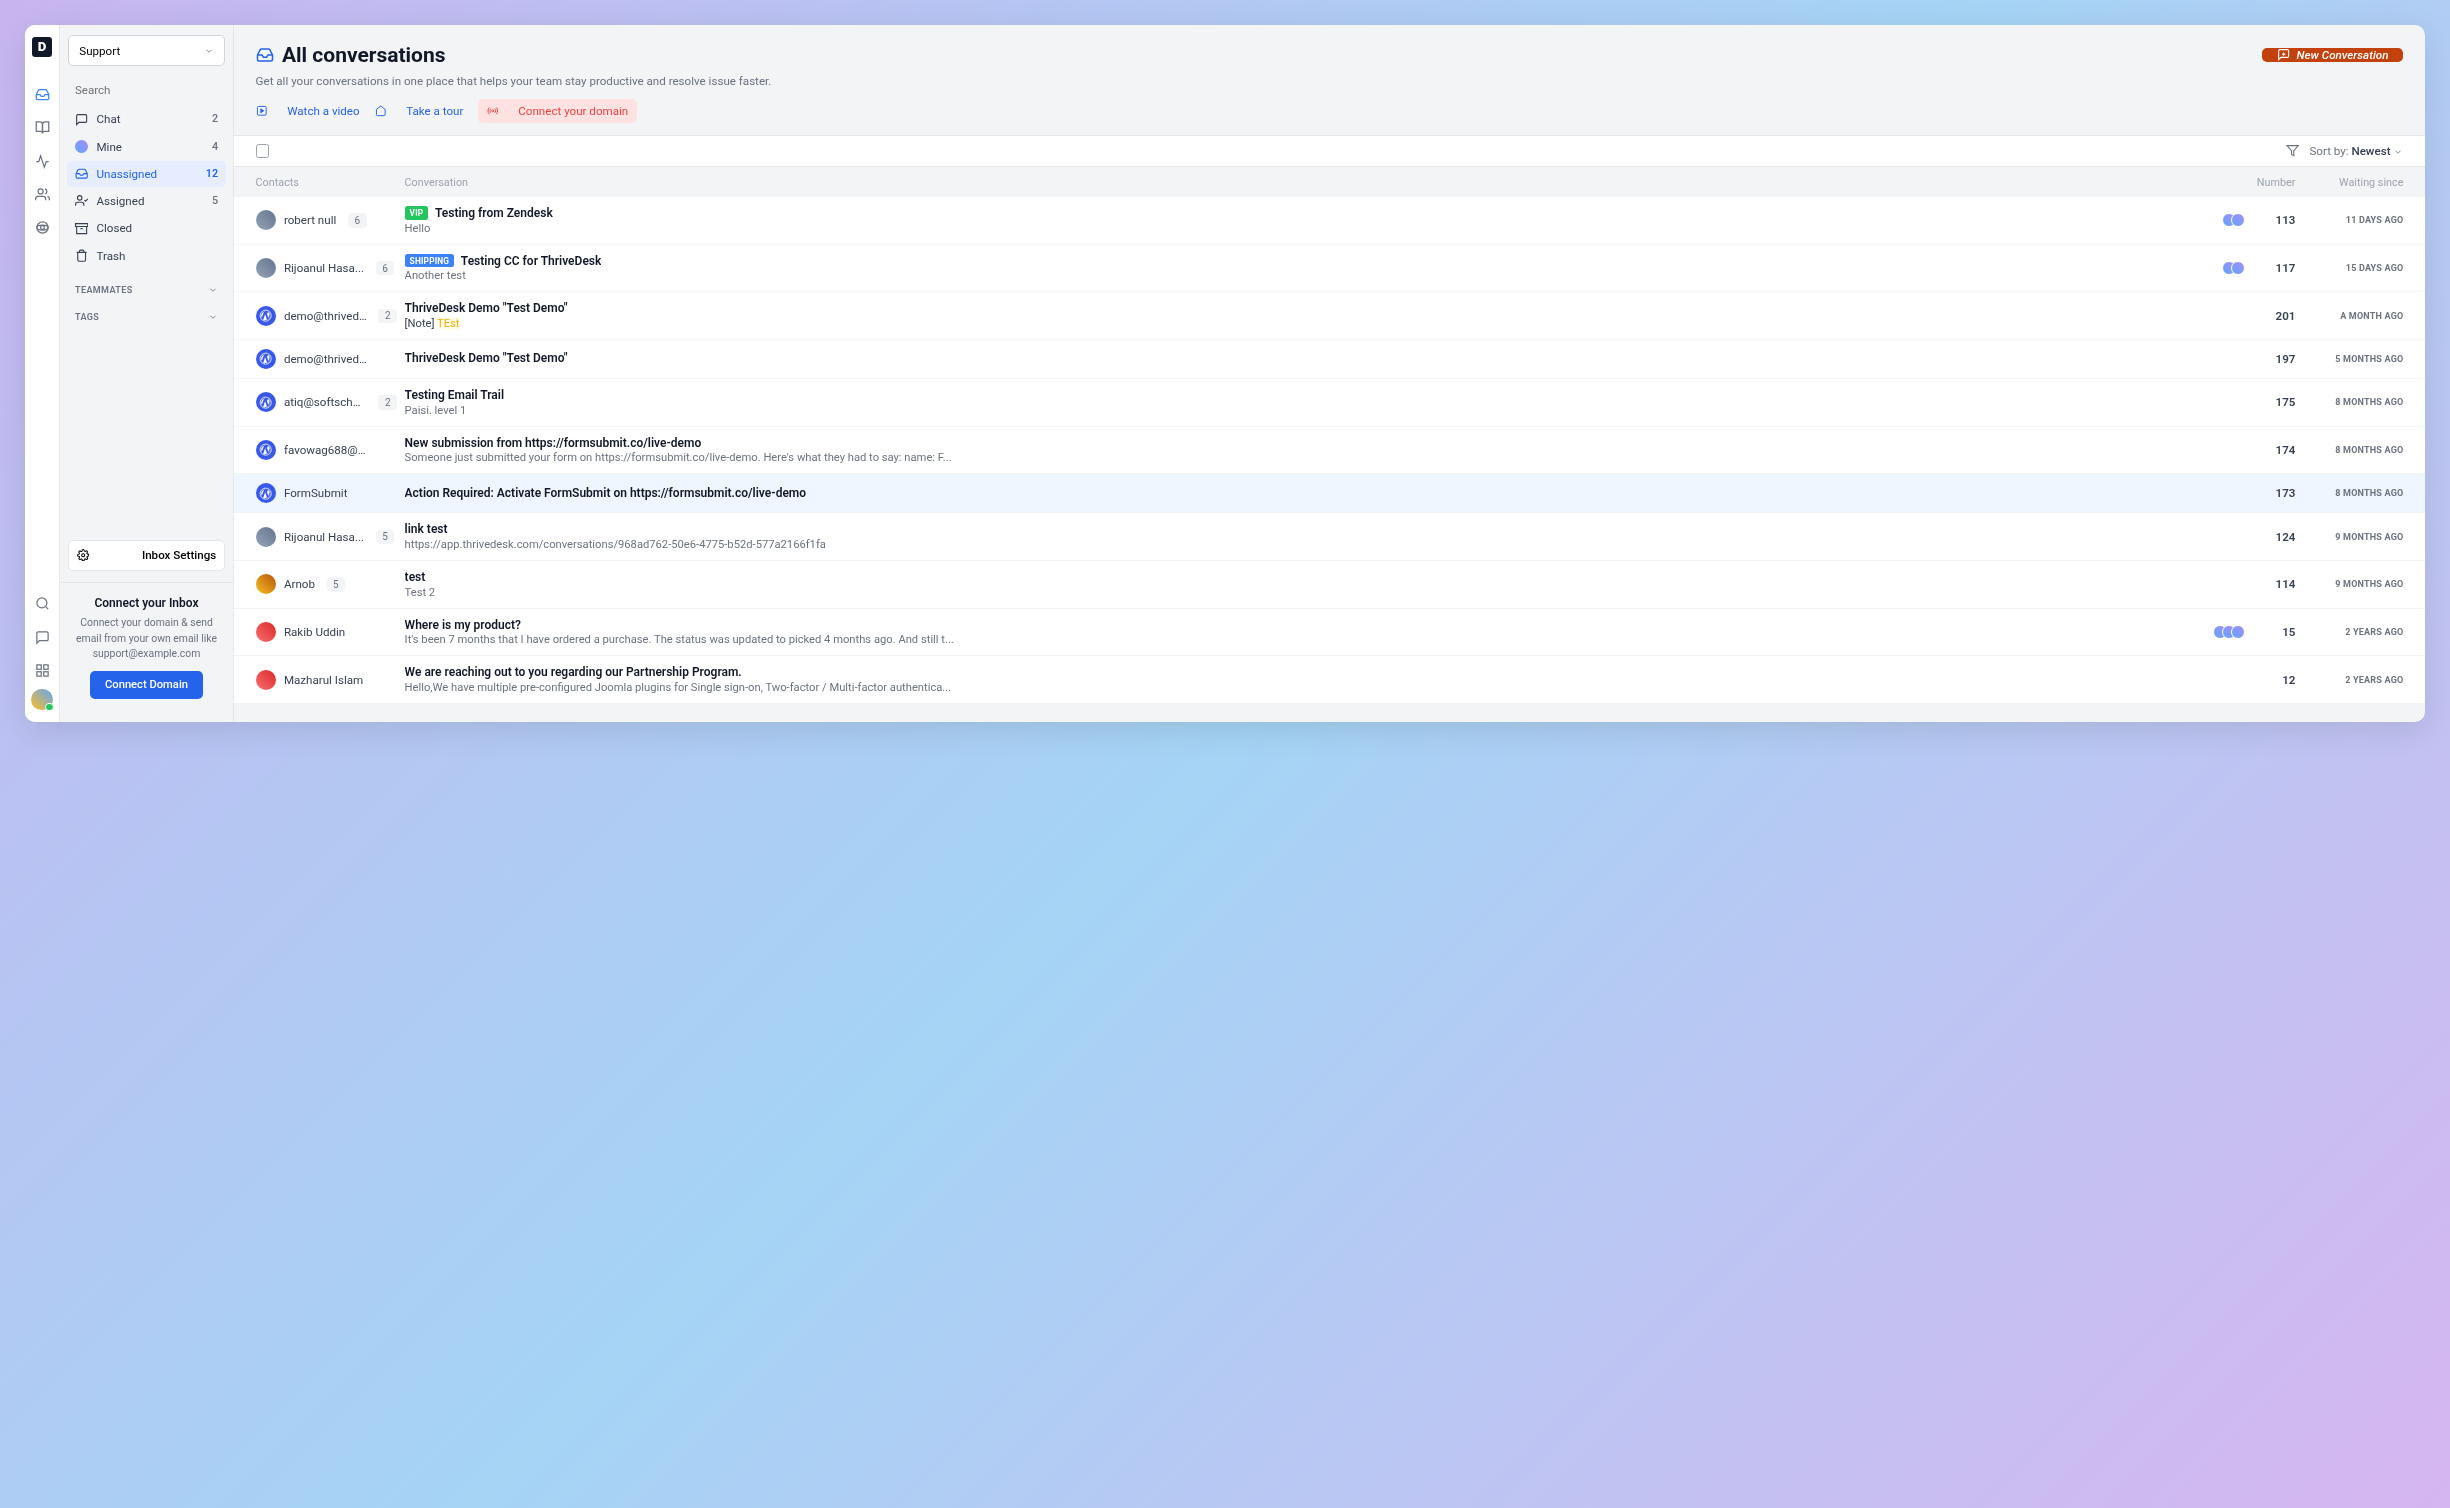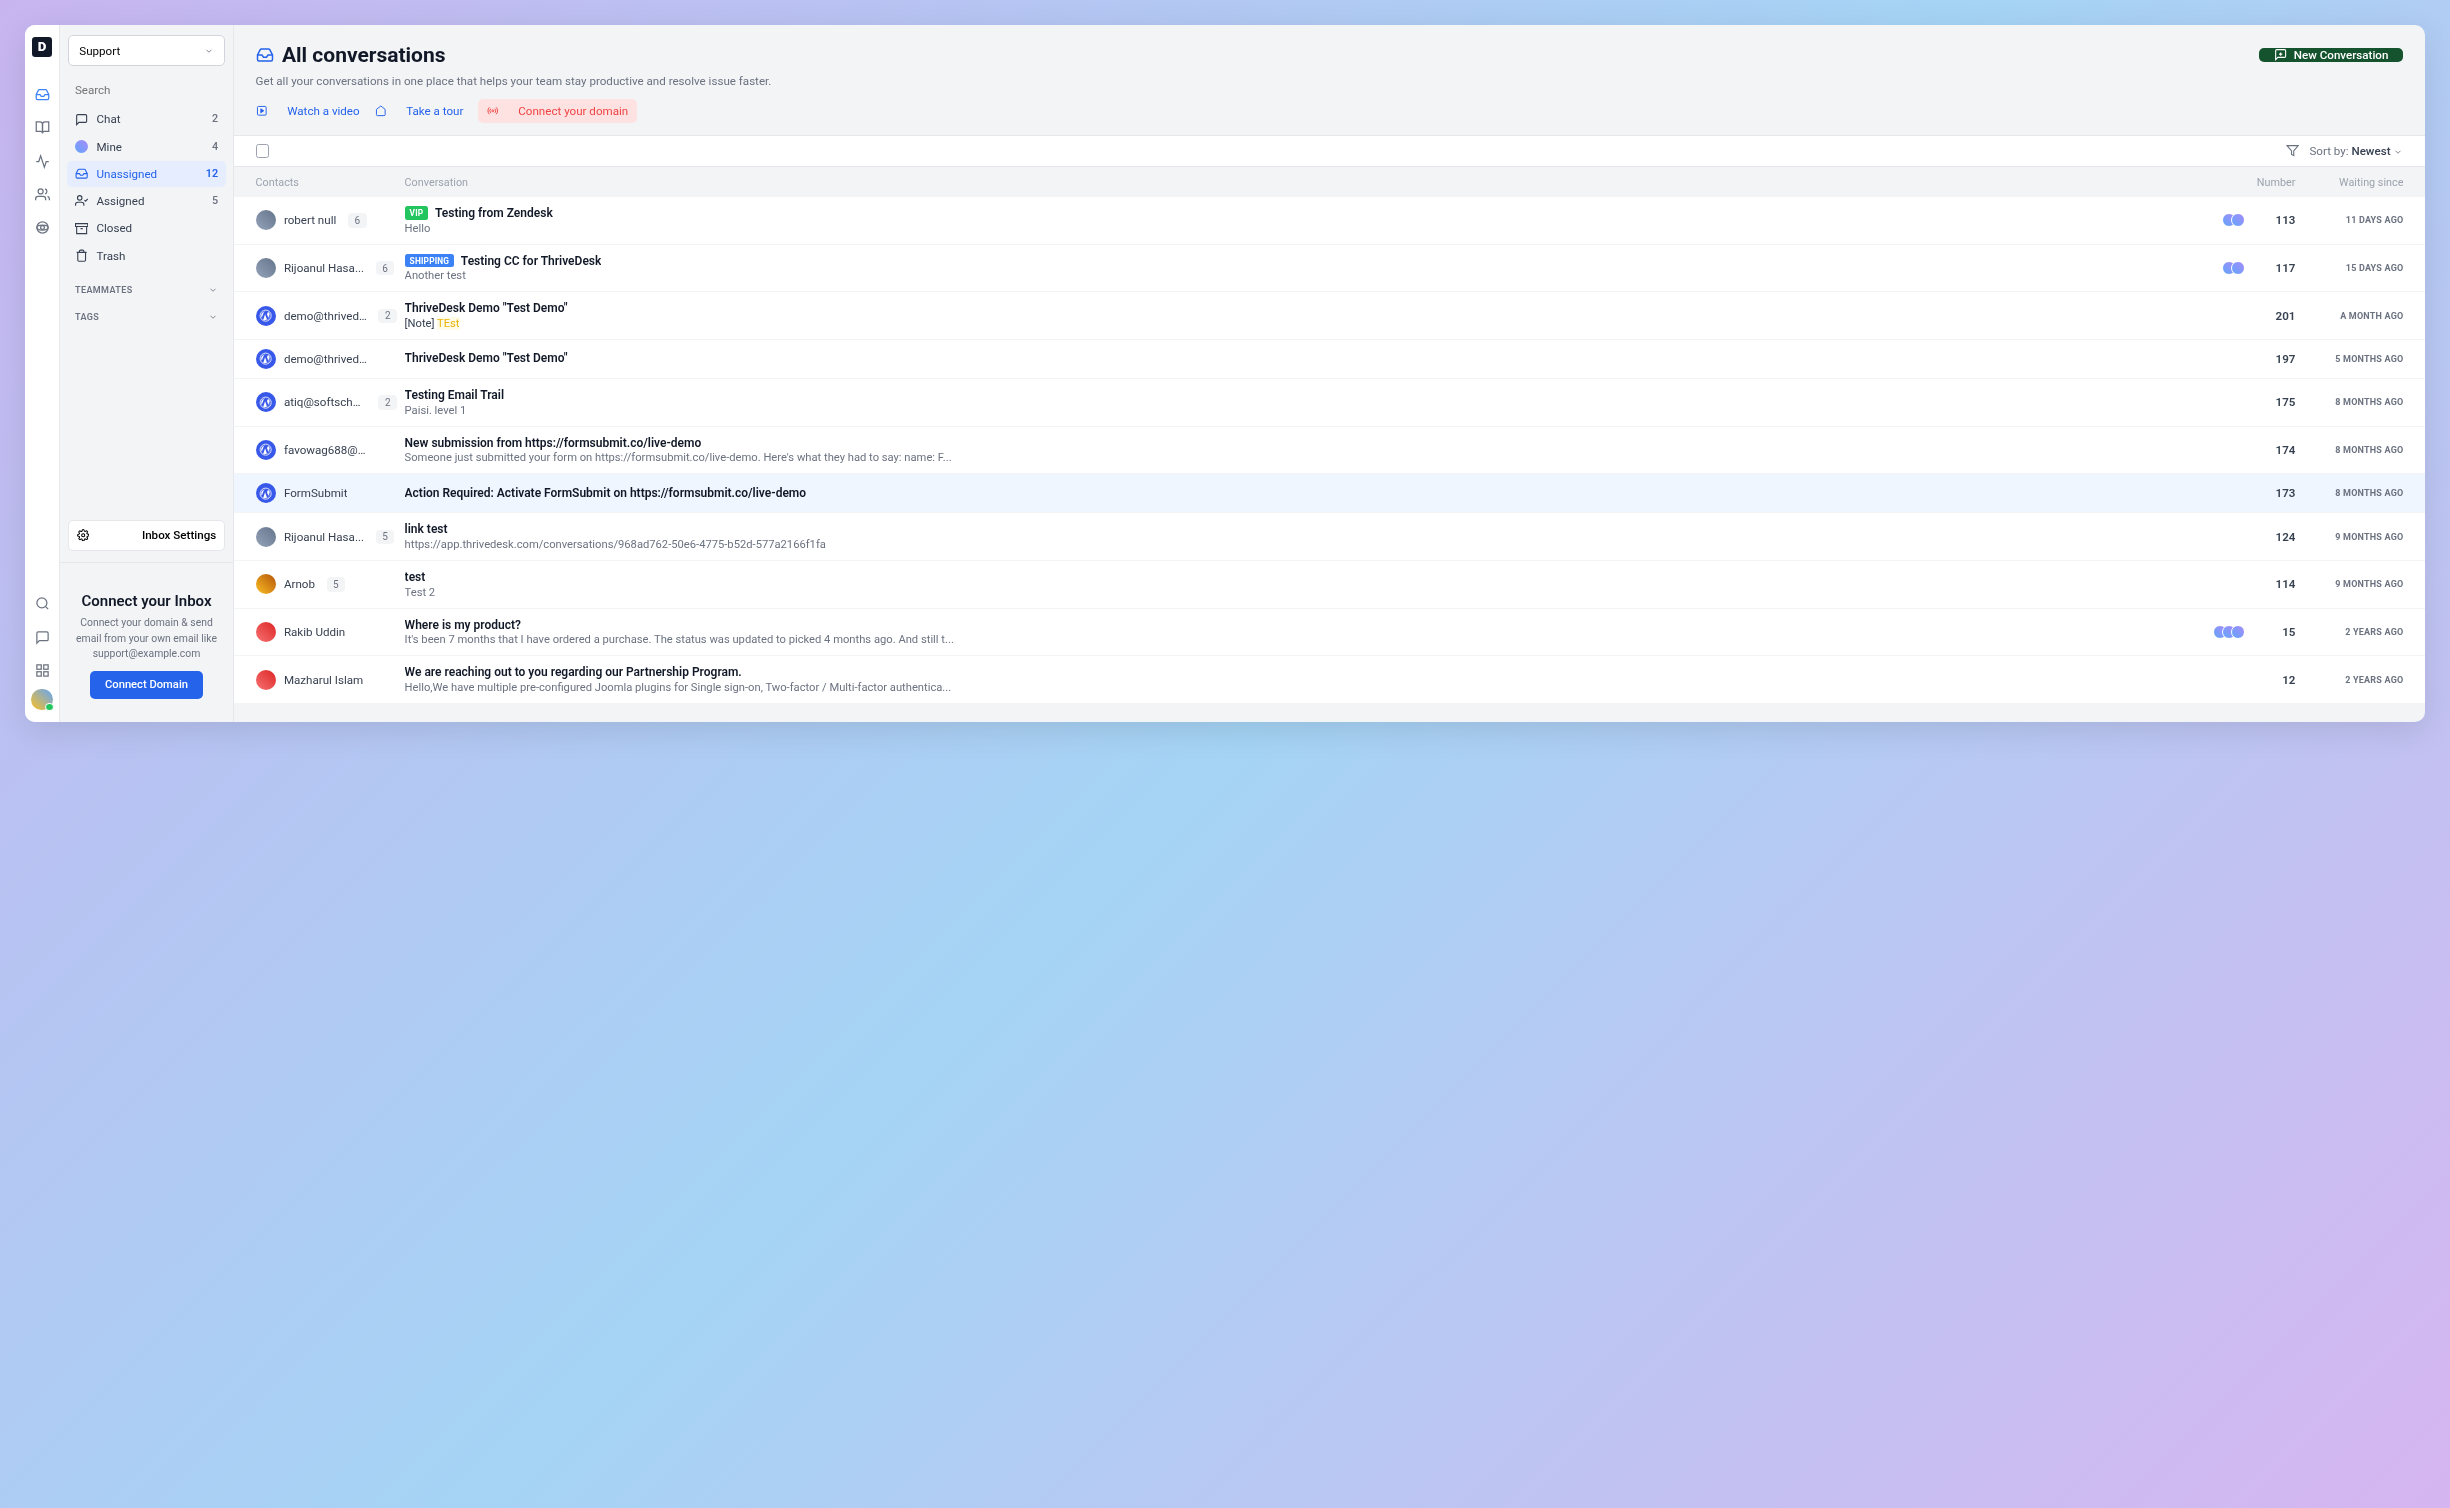--- a/index.html
+++ b/index.html
@@ -25,33 +25,33 @@
     .folder-item { display:flex; align-items:flex-start; justify-content:space-between; padding:5.8px 8.3px; border-radius:5px; cursor:pointer; margin-bottom:1.7px; font-size:11.6px; color:#374151; }
     .folder-item.active { background:#e5edff; color:#2563eb; }
     .folder-left { display:flex; align-items:center; gap:8.3px; }
     .folder-icon { width:13.3px; height:13.3px; display:flex; align-items:center; justify-content:center; }
     .folder-count { font-size:10.8px; color:#6b7280; font-weight:500; }
     .folder-item.active .folder-count { color:#2563eb; font-weight:600; }
     .section-row { padding: 11.6px 15px 5px; display:flex; align-items:center; justify-content:space-between; font-size:9px; letter-spacing:0.4px; color:#6b7280; font-weight:600; cursor:pointer; }
     .sidebar-spacer { flex:1; }
     .inbox-settings-btn { margin: 0 8.3px 11.6px; background:#fff; border:0.8px solid #e5e7eb; border-radius:5px; padding:7.5px; display:flex; align-items:center; justify-content:space-between; gap:16px; cursor:pointer; font-size:11.6px; font-weight:500; }
     .connect-box { border-top:0.8px solid #e5e7eb; padding:13.3px 10px; text-align:center; }
-    .connect-title { font-weight:600; font-size:15px; color:#111827; margin-bottom:5px;margin-top:16px; }
+    .connect-title { font-weight:600; font-size:12px; color:#111827; margin-bottom:5px; }
     .connect-desc { font-size:10.4px; color:#6b7280; line-height:1.45; margin-bottom:10px; }
     .connect-btn { background:#2563eb; color:#fff; border:none; border-radius:5px; padding:7.5px 15px; font-size:11.2px; font-weight:500; cursor:pointer; }
     .mine-avatar { width:13.3px; height:13.3px; border-radius:50%; background:linear-gradient(45deg,#60a5fa,#a78bfa); }
     
     
     .main { flex:1; display:flex; flex-direction:column; overflow:hidden; }
     .header { padding:18px 21.6px 11.6px; }
     .header-top { display:flex; align-items:center; justify-content:space-between; margin-bottom:6.6px; }
     .page-title-row { display:flex; align-items:center; gap:8.3px; }
     .page-title { font-size:21px; font-weight:700; color:#111827; }
     .inbox-tray-icon { color:#2563eb; }
-    .new-conv-btn { background:#14532d; color:#fff; border:none; border-radius:5px; padding:0 15px; display:flex; align-items:center; gap:6.6px; font-size:11.6px; font-weight:500; cursor:pointer; }
+    .new-conv-btn { background:#c2410c; color:#fff; border:none; border-radius:5px; padding:0 15px; display:flex; align-items:center; gap:6.6px; font-size:11.6px; font-weight:500; cursor:pointer;font-style:italic; }
     .subtitle { font-size:11.6px; color:#6b7280; margin-bottom:11.6px; }
     .header-links { display:flex; align-items:center; gap:15px; }
     .hlink { display:flex; align-items:center; gap:20px; font-size:11.6px; color:#2563eb; cursor:pointer; }
     .hlink.danger { color:#ef4444; background:#fee2e2; padding:5px 8.3px; border-radius:5px; }
     
     .toolbar { background:#fff; border-top:0.8px solid #e5e7eb; border-bottom:0.8px solid #e5e7eb; padding:8.3px 21.6px; display:flex; align-items:center; justify-content:space-between; }
     .checkbox { width:13.3px; height:13.3px; border:1.2px solid #9ca3af; border-radius:2.5px; cursor:pointer; }
     .sort-row { display:flex; align-items:center; gap:10px; color:#6b7280; font-size:11.6px; }
     .sort-value { color:#374151; font-weight:500; }
     

